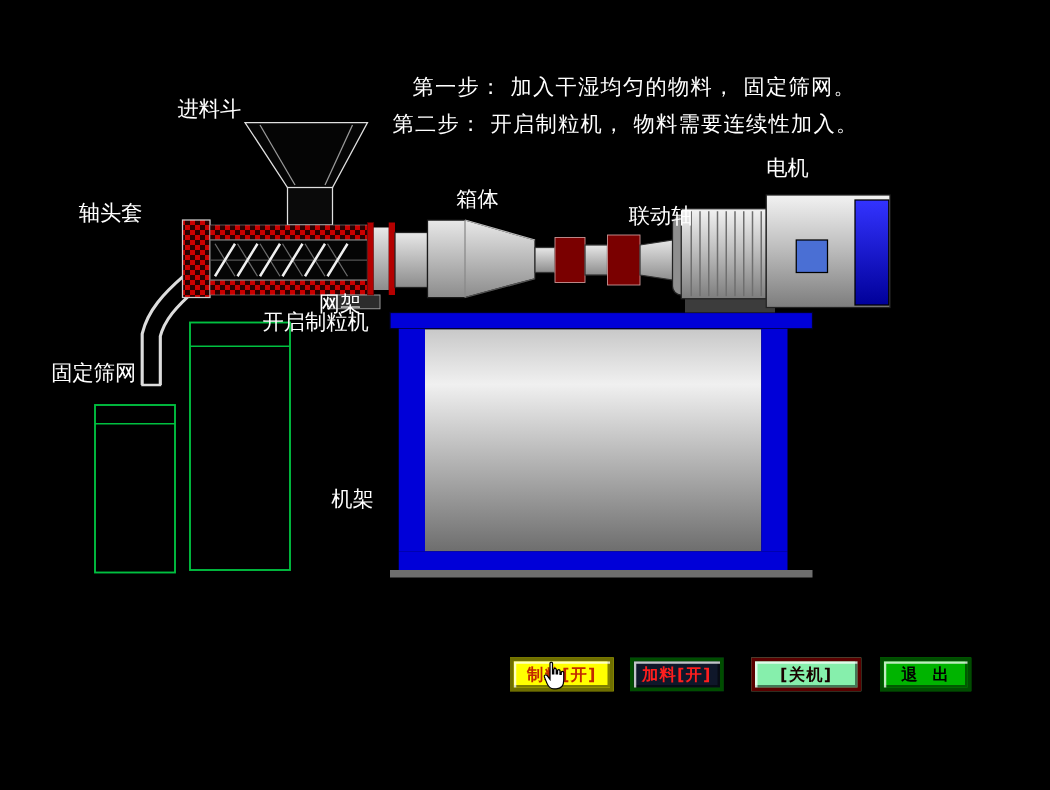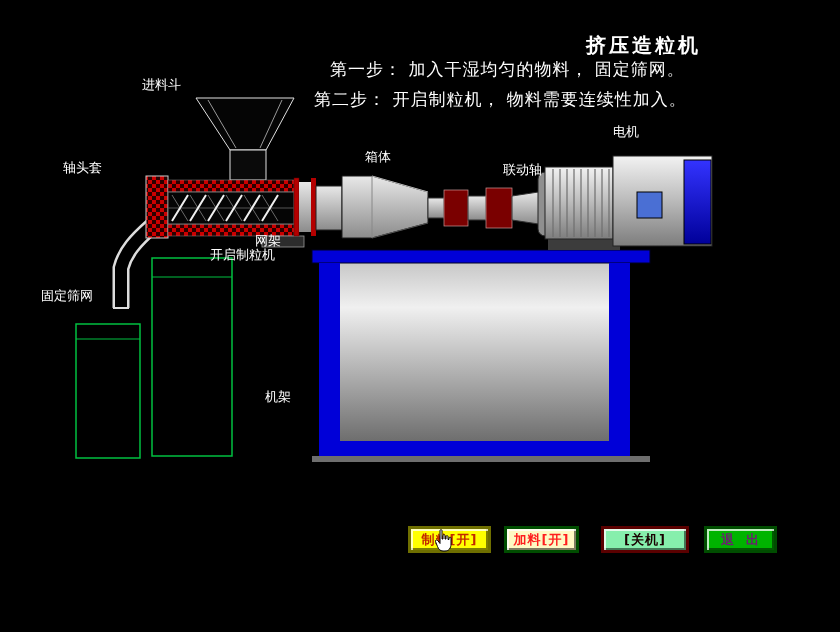--- a/index.html
+++ b/index.html
@@ -3,21 +3,21 @@
 <meta charset="utf-8">
 <style>
   *{box-sizing:border-box;margin:0;padding:0}
   html,body{background:#000}
   body{font-family:"DejaVu Sans","Liberation Sans",sans-serif}
   .screen{position:relative;width:840px;height:632px;background:#000;overflow:hidden}
   .title{position:absolute;left:586px;top:32px;color:#fff;font-size:20px;font-weight:bold;letter-spacing:3px;white-space:pre}
   .step{position:absolute;color:#fff;font-size:17px;letter-spacing:1px;white-space:pre}
   .step1{left:330px;top:58px}
   .step2{left:314px;top:88px}
-  .lbl{position:absolute;color:#fff;font-size:13px;white-space:pre}
+  .lbl{position:absolute;color:#fff;font-size:17px;white-space:pre}
   #lbl-hopper{left:142px;top:76px}
   #lbl-sleeve{left:63px;top:159px}
   #lbl-box{left:365px;top:148px}
   #lbl-shaft{left:503px;top:161px}
   #lbl-motor{left:613px;top:123px}
   #lbl-mesh{left:255px;top:232px}
   #lbl-product{left:210px;top:246px}
   #lbl-waste{left:41px;top:287px}
   #lbl-frame{left:265px;top:388px}
   svg.machine{position:absolute;left:0;top:0}
@@ -31,21 +31,20 @@
   #btn-1{left:504px;width:75px}
   #btn-2{left:601px;width:88px}
   #btn-3{left:704px;width:73px}
   .cursor{position:absolute;left:433px;top:529px;z-index:10}
 </style>
 </head>
 <body>
 
 <div class="screen">
 
-  <div class="title">挤压造粒机</div>
   <div class="step step1">第一步： 加入干湿均匀的物料， 固定筛网。</div>
   <div class="step step2">第二步： 开启制粒机， 物料需要连续性加入。</div>
 
   <svg class="machine" width="840" height="632" viewBox="0 0 840 632">
     <defs>
       <pattern id="checker" width="8" height="8" patternUnits="userSpaceOnUse">
         <rect width="8" height="8" fill="#2a0000"></rect>
         <rect width="4" height="4" fill="#cc0000"></rect>
         <rect x="4" y="4" width="4" height="4" fill="#cc0000"></rect>
       </pattern>
@@ -148,21 +147,21 @@
   <div class="lbl" id="lbl-sleeve">轴头套</div>
   <div class="lbl" id="lbl-box">箱体</div>
   <div class="lbl" id="lbl-shaft">联动轴</div>
   <div class="lbl" id="lbl-motor">电机</div>
   <div class="lbl" id="lbl-mesh">网架</div>
   <div class="lbl" id="lbl-product">开启制粒机</div>
   <div class="lbl" id="lbl-waste">固定筛网</div>
   <div class="lbl" id="lbl-frame">机架</div>
 
   <button id="btn-0" class="hmi-btn" style="background: rgb(255, 255, 0); color: rgb(194, 40, 0); border-color: rgb(111, 111, 0);">制粒[开]</button>
-  <button id="btn-1" class="hmi-btn" style="background: #fef9c3; color: rgb(255, 30, 30); border-color: rgb(0, 77, 0);">加料[开]</button>
+  <button id="btn-1" class="hmi-btn" style="background: #0f172a; color: rgb(255, 30, 30); border-color: rgb(0, 77, 0);">加料[开]</button>
   <button id="btn-2" class="hmi-btn" style="background: #86efac; color: rgb(26, 0, 0); border-color: rgb(90, 0, 0);">[关机]</button>
-  <button id="btn-3" class="hmi-btn" style="background: rgb(0, 180, 0); color: #701a75; border-color: rgb(0, 77, 0);">退  出</button>
+  <button id="btn-3" class="hmi-btn" style="background: rgb(0, 180, 0); color: #000000; border-color: rgb(0, 77, 0);">退  出</button>
 
   <svg class="cursor" width="22" height="24" viewBox="0 0 22 24">
     <path d="M7 1.5 C7 .4 9 .4 9 1.5 L9 10 L10 10 L10 6.5 C10 5.4 12 5.4 12 6.5 L12 10 L13 10 L13 7.5 C13 6.4 15 6.4 15 7.5 L15 10.5 L16 10.5 L16 9 C16 7.9 18 7.9 18 9 L18 15 C18 19 16 22 12 22 L10 22 C7 22 5.5 20 4.5 17.5 L2.5 12.5 C2 11 4 10.3 4.9 11.7 L7 14.5 Z" fill="#ffffff" stroke="#000000" stroke-width="1"></path>
   </svg>
 
 </div>
 
 </body></html>

